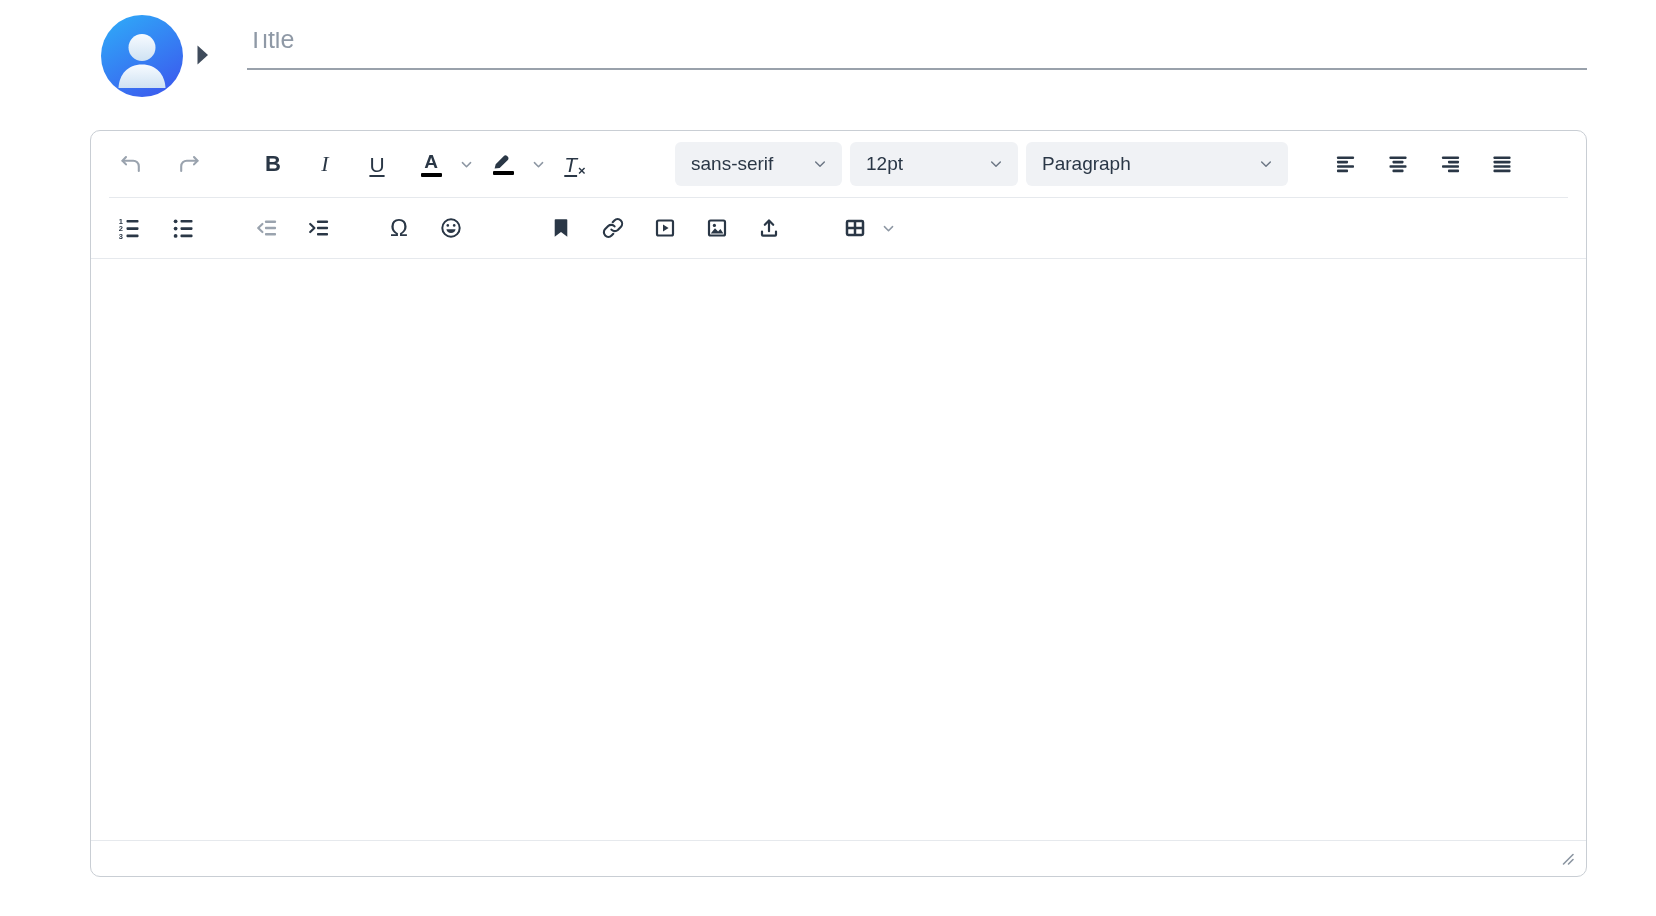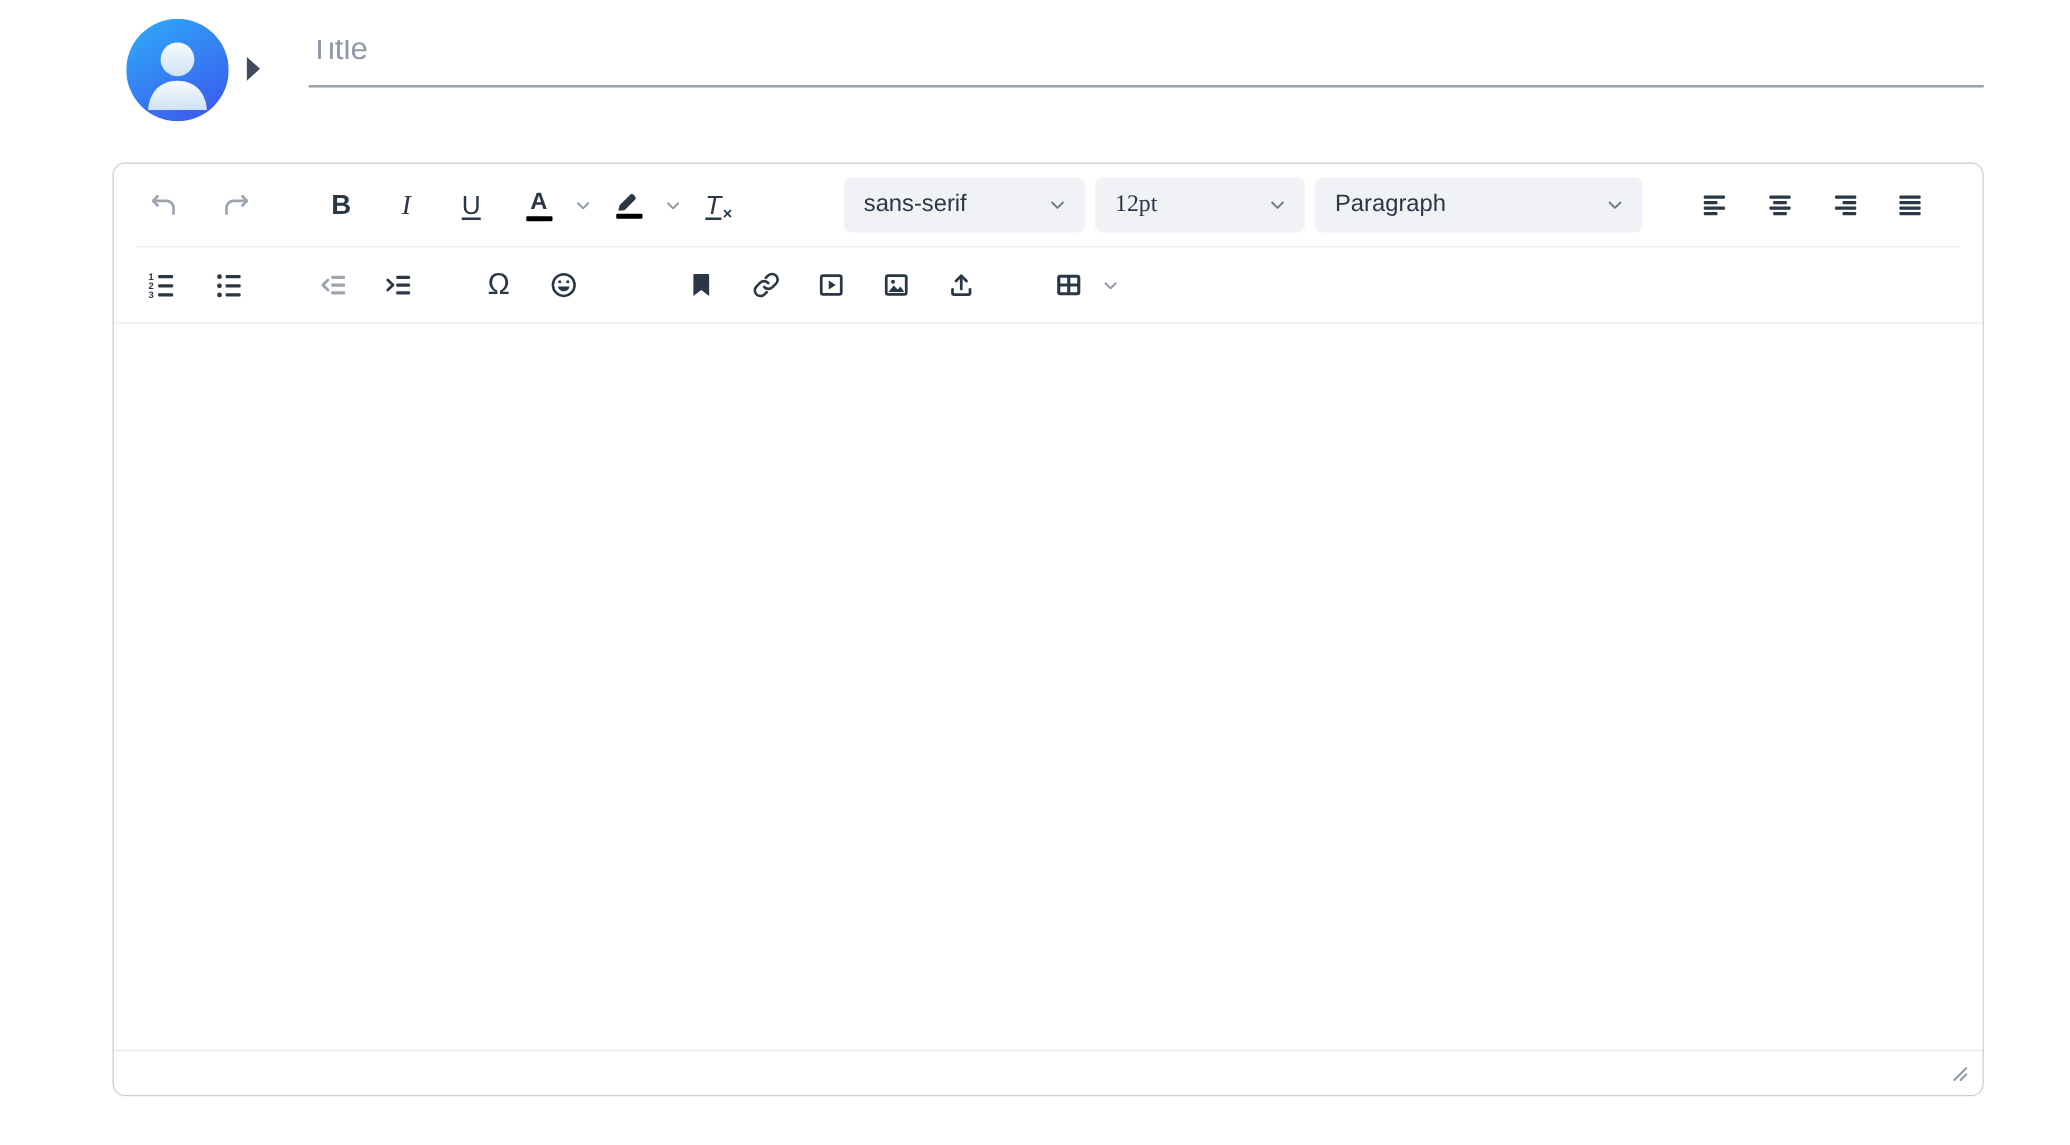--- a/index.html
+++ b/index.html
@@ -56,21 +56,21 @@
   .tx-t { font-size: 21px; font-style: italic; line-height: 1;
           text-decoration: underline; text-decoration-thickness: 2px; text-underline-offset: 3px; }
   .tx-x { font-size: 13px; font-weight: 700; line-height: 1; margin-left: 1px; transform: translateY(2px); }
   .glyph-omega { font-size: 24px; font-weight: 500; line-height: 1; }
   .tselect {
     height: 44px; background: #f0f2f5; border: none; border-radius: 6px;
     display: flex; align-items: center; justify-content: space-between;
     padding: 0 14px 0 16px; cursor: pointer; color: #2a3746;
     font-family: "Liberation Sans", sans-serif; font-size: 19px;
   }
-  .w-font { width: 193px; } .w-size { width: 168px; font-family: Liberation Serif, serif; } .w-block { width: 262px; }
+  .w-font { width: 167px; } .w-size { width: 168px; } .w-block { width: 262px; }
   .chev-gray { color: #8d97a3; }
   .chev-select { color: #6e7886; }
   
   .content { flex: 1 1 auto; background: #fff; outline: none; padding: 16px 20px; font-size: 16px; }
   .statusbar {
     flex: 0 0 36px; border-top: 1px solid #e6e9ed;
     display: flex; align-items: center; justify-content: flex-end; padding-right: 10px;
   }
   .resize-handle { cursor: nwse-resize; display: flex; }
   svg { display: block; }

